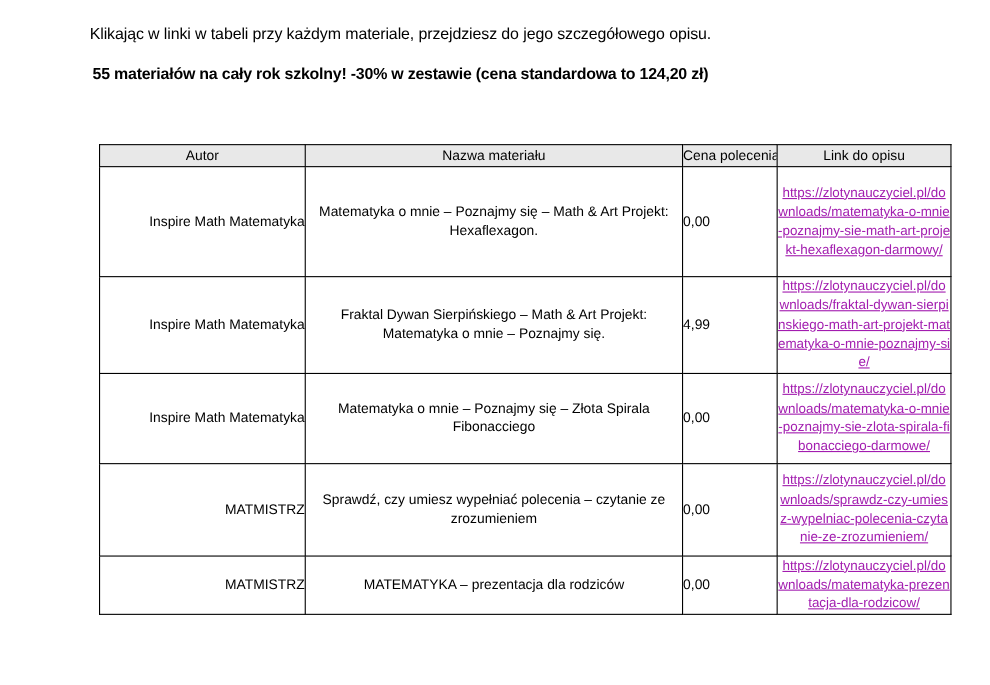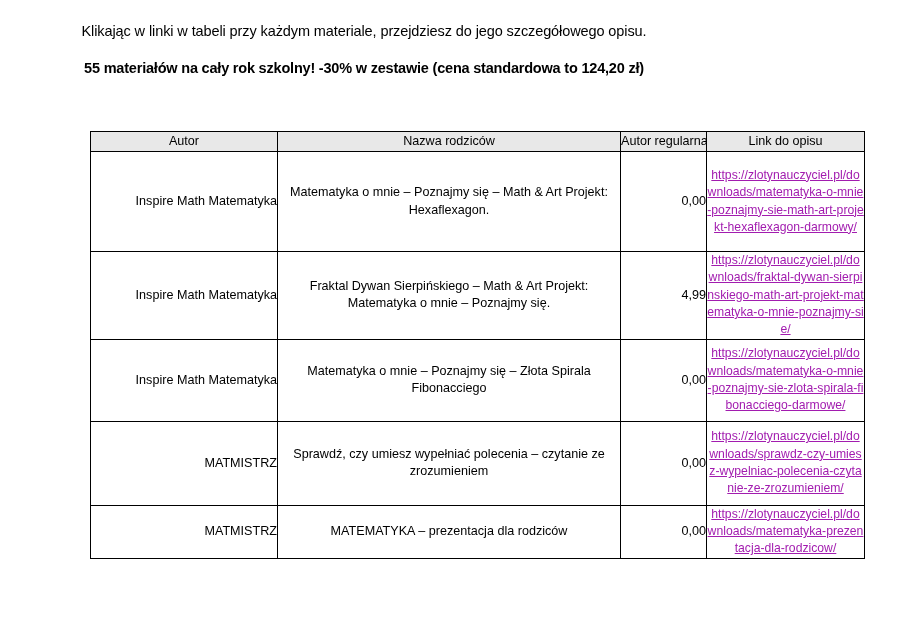--- a/index.html
+++ b/index.html
@@ -89,21 +89,21 @@
     padding: 4px 6px;
     line-height: 1.3;
   }
   td.cell-name {
     text-align: center;
     font-size: 12.6px;
     padding: 4px 10px;
     line-height: 1.38;
   }
   td.cell-price {
-    text-align: right;
+    text-align: left;
     font-size: 12.6px;
     padding: 4px 4px;
     line-height: 1.3;
   }
   td.cell-link {
     text-align: center;
     padding: 2px 3px;
     vertical-align: top;
   }
   .link-text {
@@ -132,22 +132,22 @@
     <table class="materials">
       <colgroup>
         <col class="c-author">
         <col class="c-name">
         <col class="c-price">
         <col class="c-link">
       </colgroup>
       <thead>
         <tr>
           <th>Autor</th>
-          <th>Nazwa rodziców</th>
-          <th>Autor regularna</th>
+          <th>Nazwa materiału</th>
+          <th>Cena polecenia</th>
           <th>Link do opisu</th>
         </tr>
       </thead>
       <tbody>
 
         <tr style="height:100px">
           <td class="cell-author">Inspire Math Matematyka</td>
           <td class="cell-name">Matematyka o mnie – Poznajmy się – Math &amp; Art Projekt: Hexaflexagon.</td>
           <td class="cell-price">0,00</td>
           <td class="cell-link">

